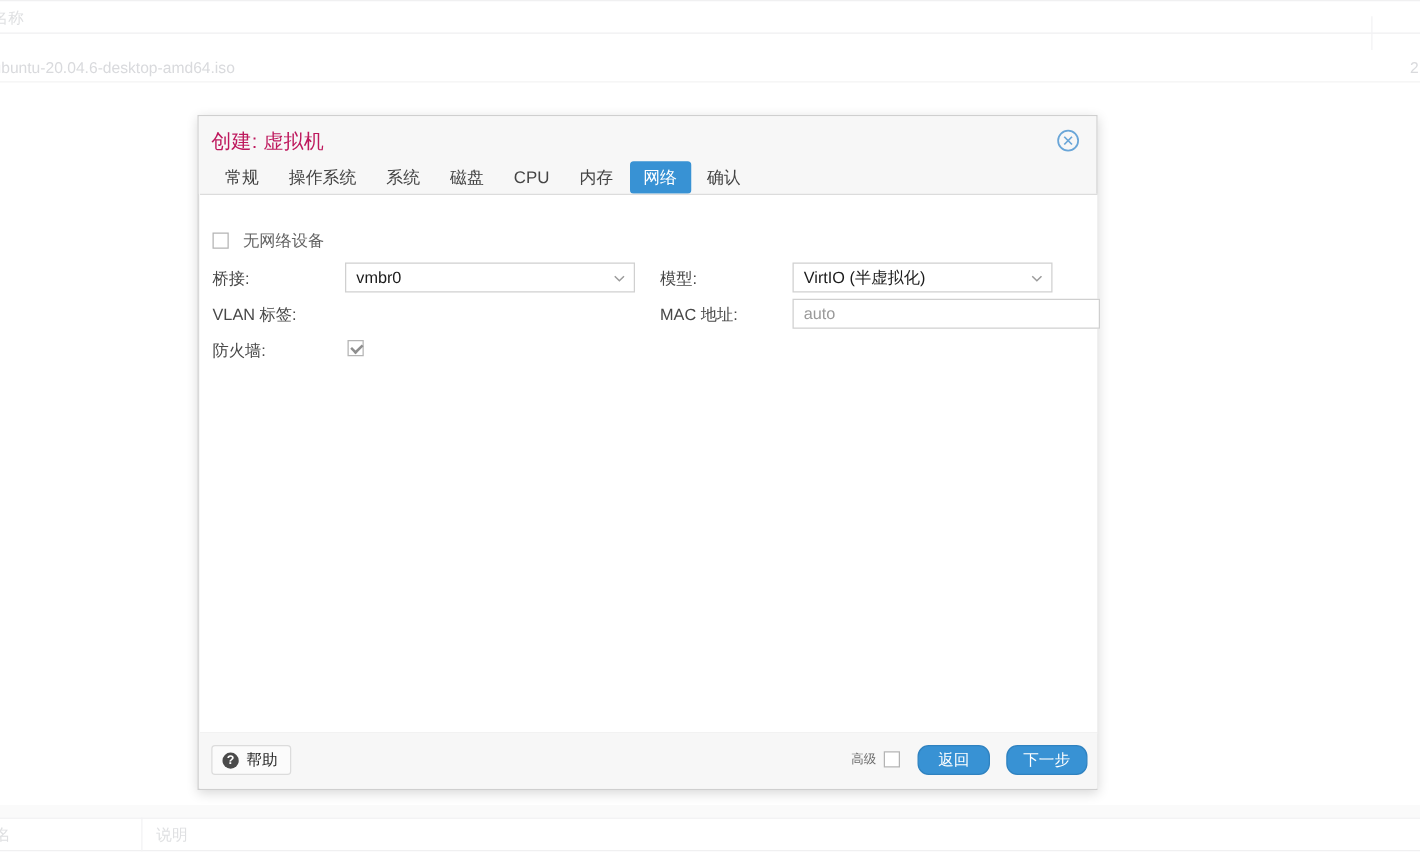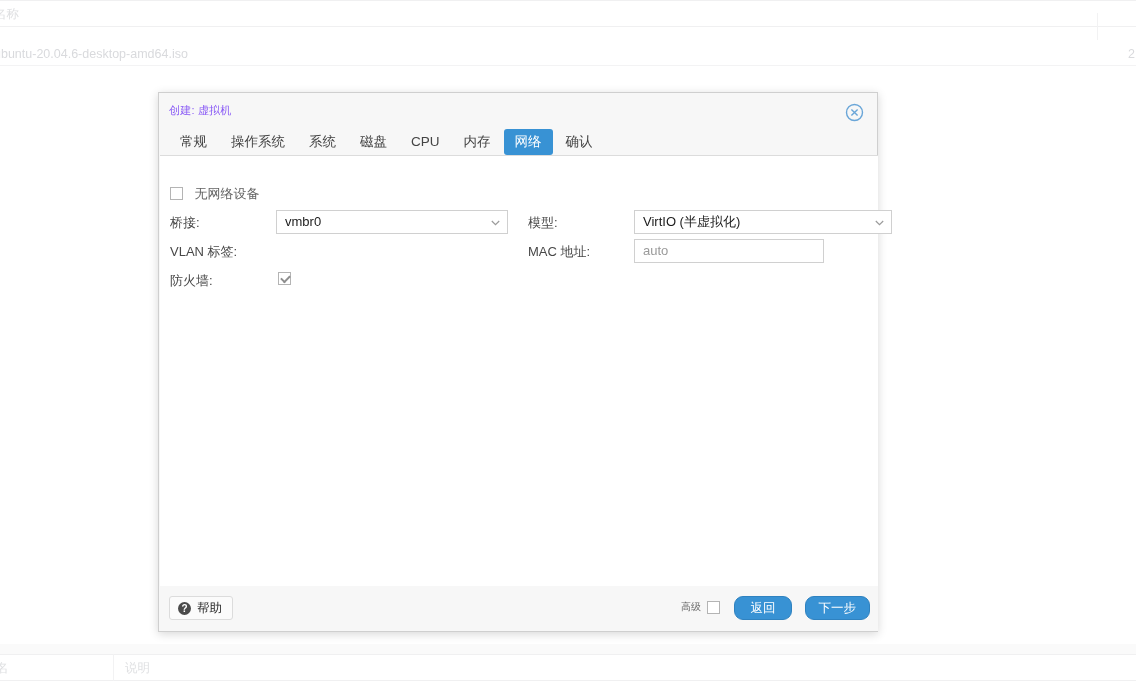--- a/index.html
+++ b/index.html
@@ -62,21 +62,21 @@
     width: 720px; height: 540px;
     background: #f7f7f7;
     border: 1px solid #cfcfcf;
     box-shadow: 0 2px 9px rgba(0,0,0,0.16);
   }
   .modal-header {
     position: relative; height: 62px; background: #f7f7f7;
   }
   .modal-title {
     position: absolute; left: 10px; top: 10px;
-    font-size: 11px; color: #8b5cf6; letter-spacing: .2px;
+    font-size: 16px; color: #be185d; letter-spacing: .2px;
   }
   .close-btn {
     position: absolute; right: 13px; top: 10px;
     width: 19px; height: 19px; cursor: pointer;
   }
   .close-btn svg { display: block; }
 
   .tabbar {
     position: absolute; left: 0; bottom: 0; height: 30px;
     padding-left: 10px; display: flex; align-items: flex-end; gap: 0;
@@ -249,31 +249,31 @@
       <span class="field-label">VLAN 标签:</span>
     </div>
 
     <div class="field-row" style="left:10px; top:114px; width:340px;">
       <span class="field-label">防火墙:</span>
       <span class="cbox checked" style="left:108px; top:2px; position:absolute;"></span>
     </div>
 
     <div class="field-row" style="left:368px; top:56px; width:340px;">
       <span class="field-label">模型:</span>
-      <div class="inp" style="left:106px; top:-2px; width:258px;">
+      <div class="inp" style="left:106px; top:-2px; width:208px;">
         <span>VirtIO (半虚拟化)</span>
         <svg class="chev" viewBox="0 0 9 6">
           <path d="M0.8 1 L4.5 4.6 L8.2 1" fill="none" stroke="#9b9b9b" stroke-width="1.2"></path>
         </svg>
       </div>
     </div>
 
     <div class="field-row" style="left:368px; top:85px; width:340px;">
       <span class="field-label">MAC 地址:</span>
-      <div class="inp placeholder plain" style="left:106px; top:-2px; width:190px;">
+      <div class="inp placeholder plain" style="left:106px; top:-2px; width:246px;">
         <span>auto</span>
       </div>
     </div>
   </div>
 
   <div class="modal-footer">
     <div class="help-btn">
       <span class="qmark">?</span>
       <span>帮助</span>
     </div>

